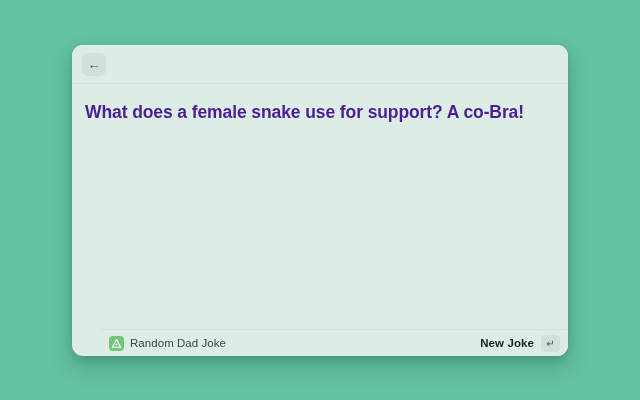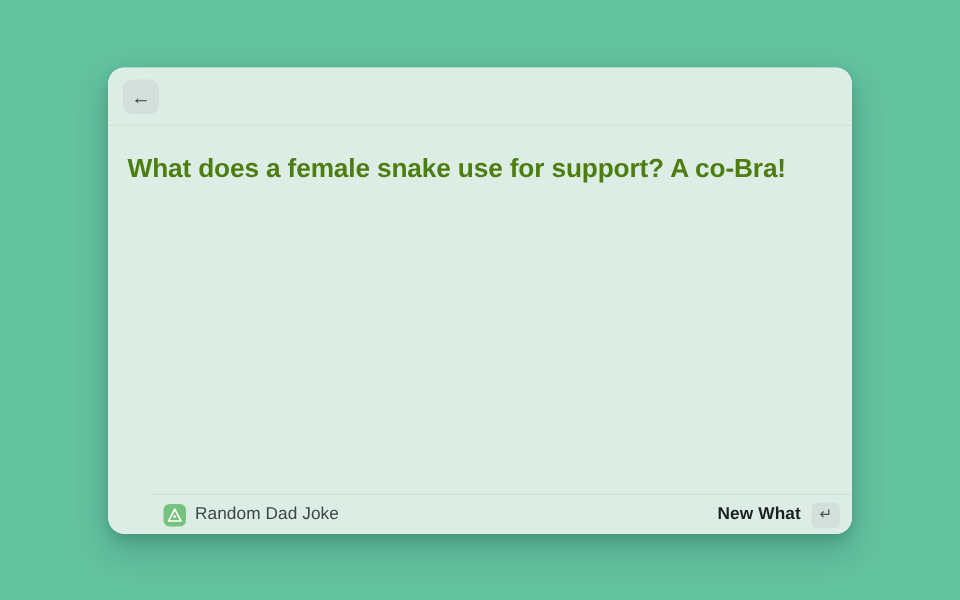--- a/index.html
+++ b/index.html
@@ -59,21 +59,21 @@
   #content {
     flex:1 1 auto;
     background:#dcede6;
     padding:17px 16px 0 13px;
     overflow:hidden;
   }
 
   #joke-text {
     font-size:17.5px;
     font-weight:bold;
-    color:#4d7c0f;
+    color:#4c1d95;
     line-height:1.3;
     letter-spacing:-0.1px;
   }
 
   
   #footer {
     position:relative;
     height:27px;
     flex:0 0 27px;
     background:#dcede6;
@@ -158,19 +158,19 @@
       <span id="app-icon">
         <svg width="11" height="11" viewBox="0 0 11 11" aria-hidden="true">
           <path d="M5.5 1.4 L9.6 9.3 L1.4 9.3 Z" fill="none" stroke="#ffffff" stroke-width="1.1" stroke-linejoin="round"></path>
           <circle cx="5.5" cy="6.4" r="0.95" fill="#ffffff"></circle>
         </svg>
       </span>
       <span id="app-name">Random Dad Joke</span>
     </div>
 
     <div id="footer-right">
-      <span id="new-joke-label">New What</span>
+      <span id="new-joke-label">New Joke</span>
       <button id="return-key-button">↵</button>
     </div>
 
   </div>
 
 </div>
 
 </body></html>

